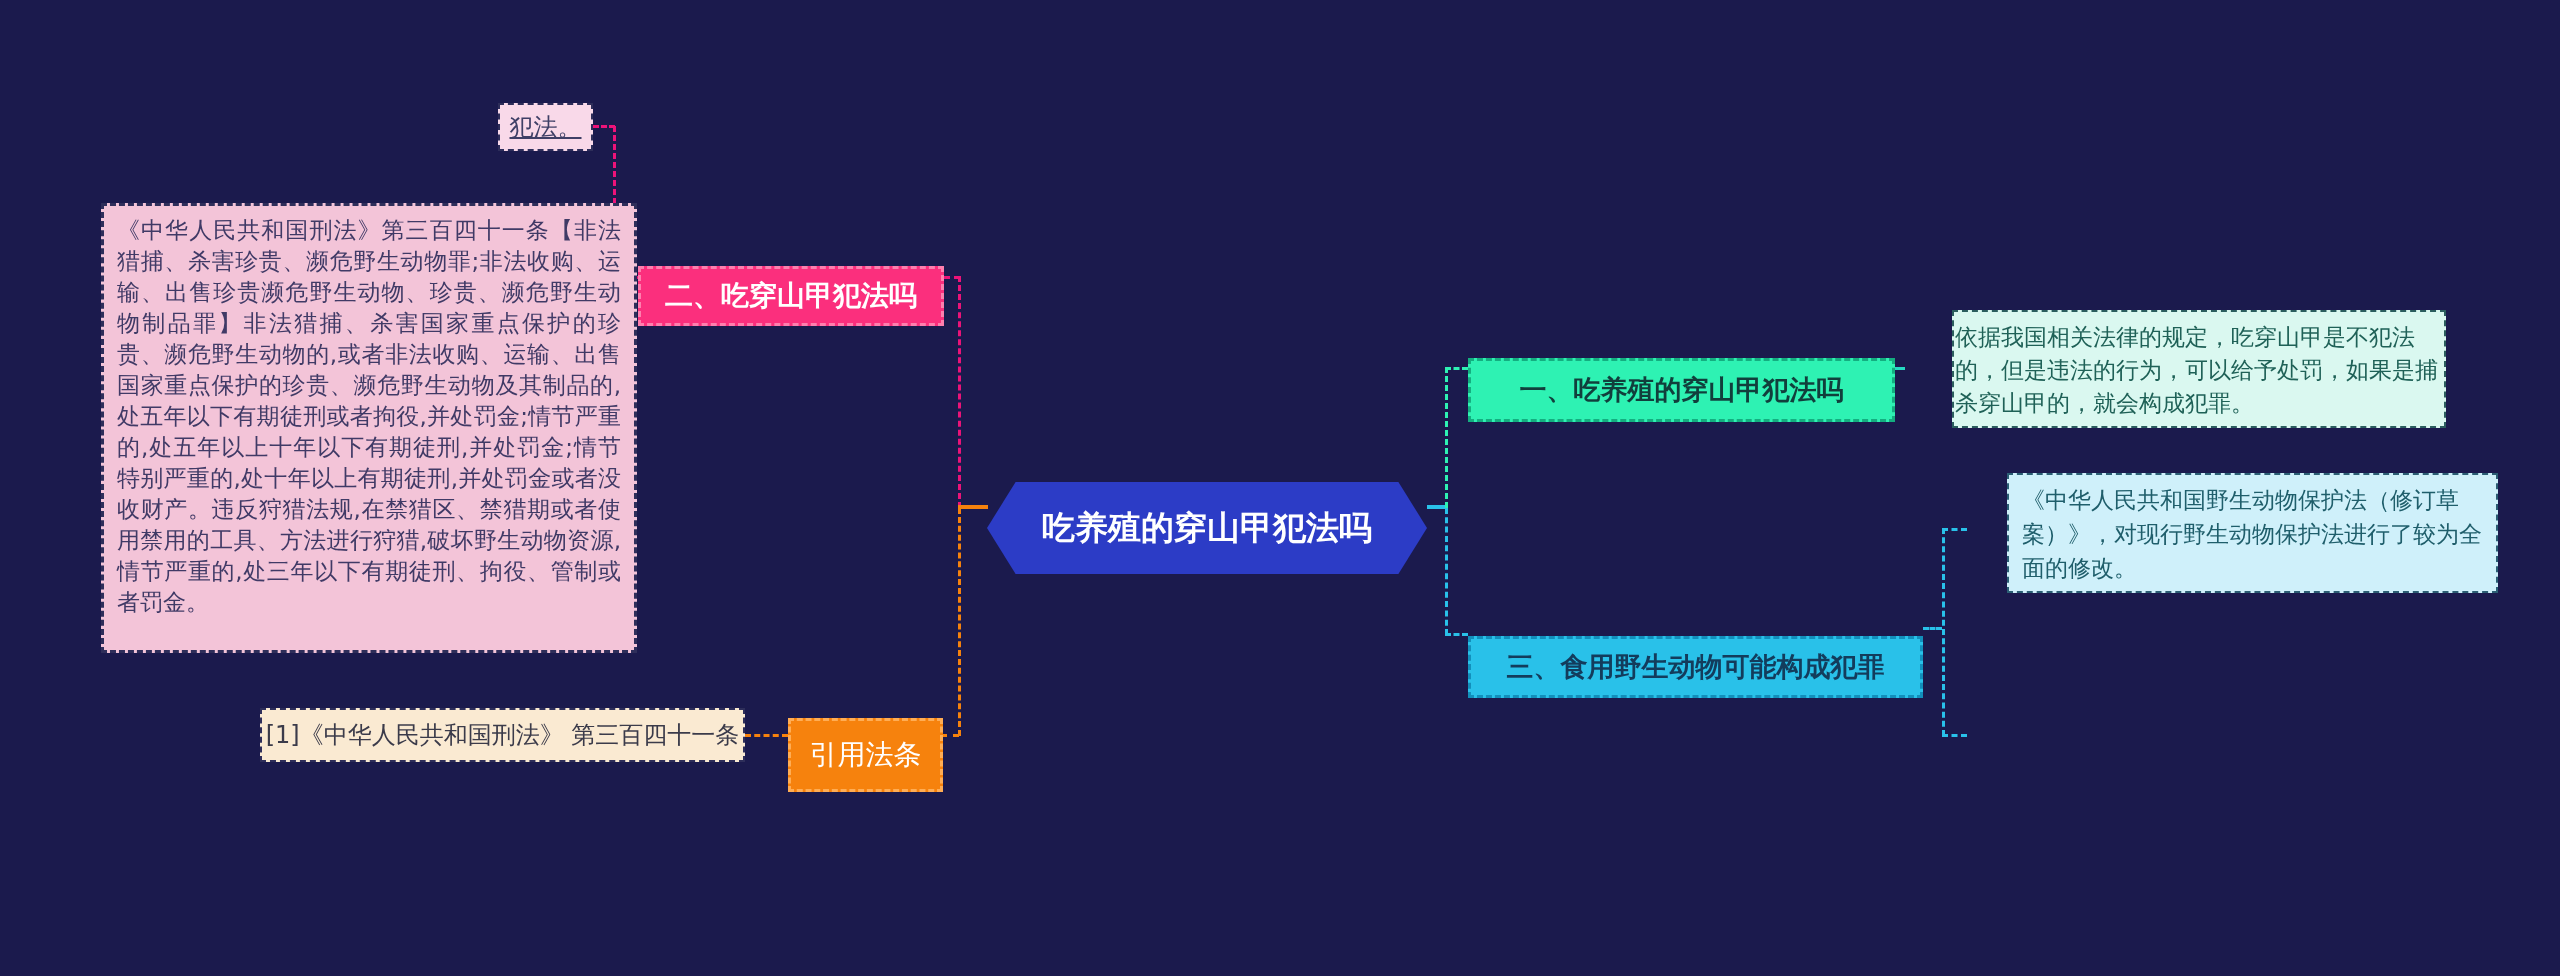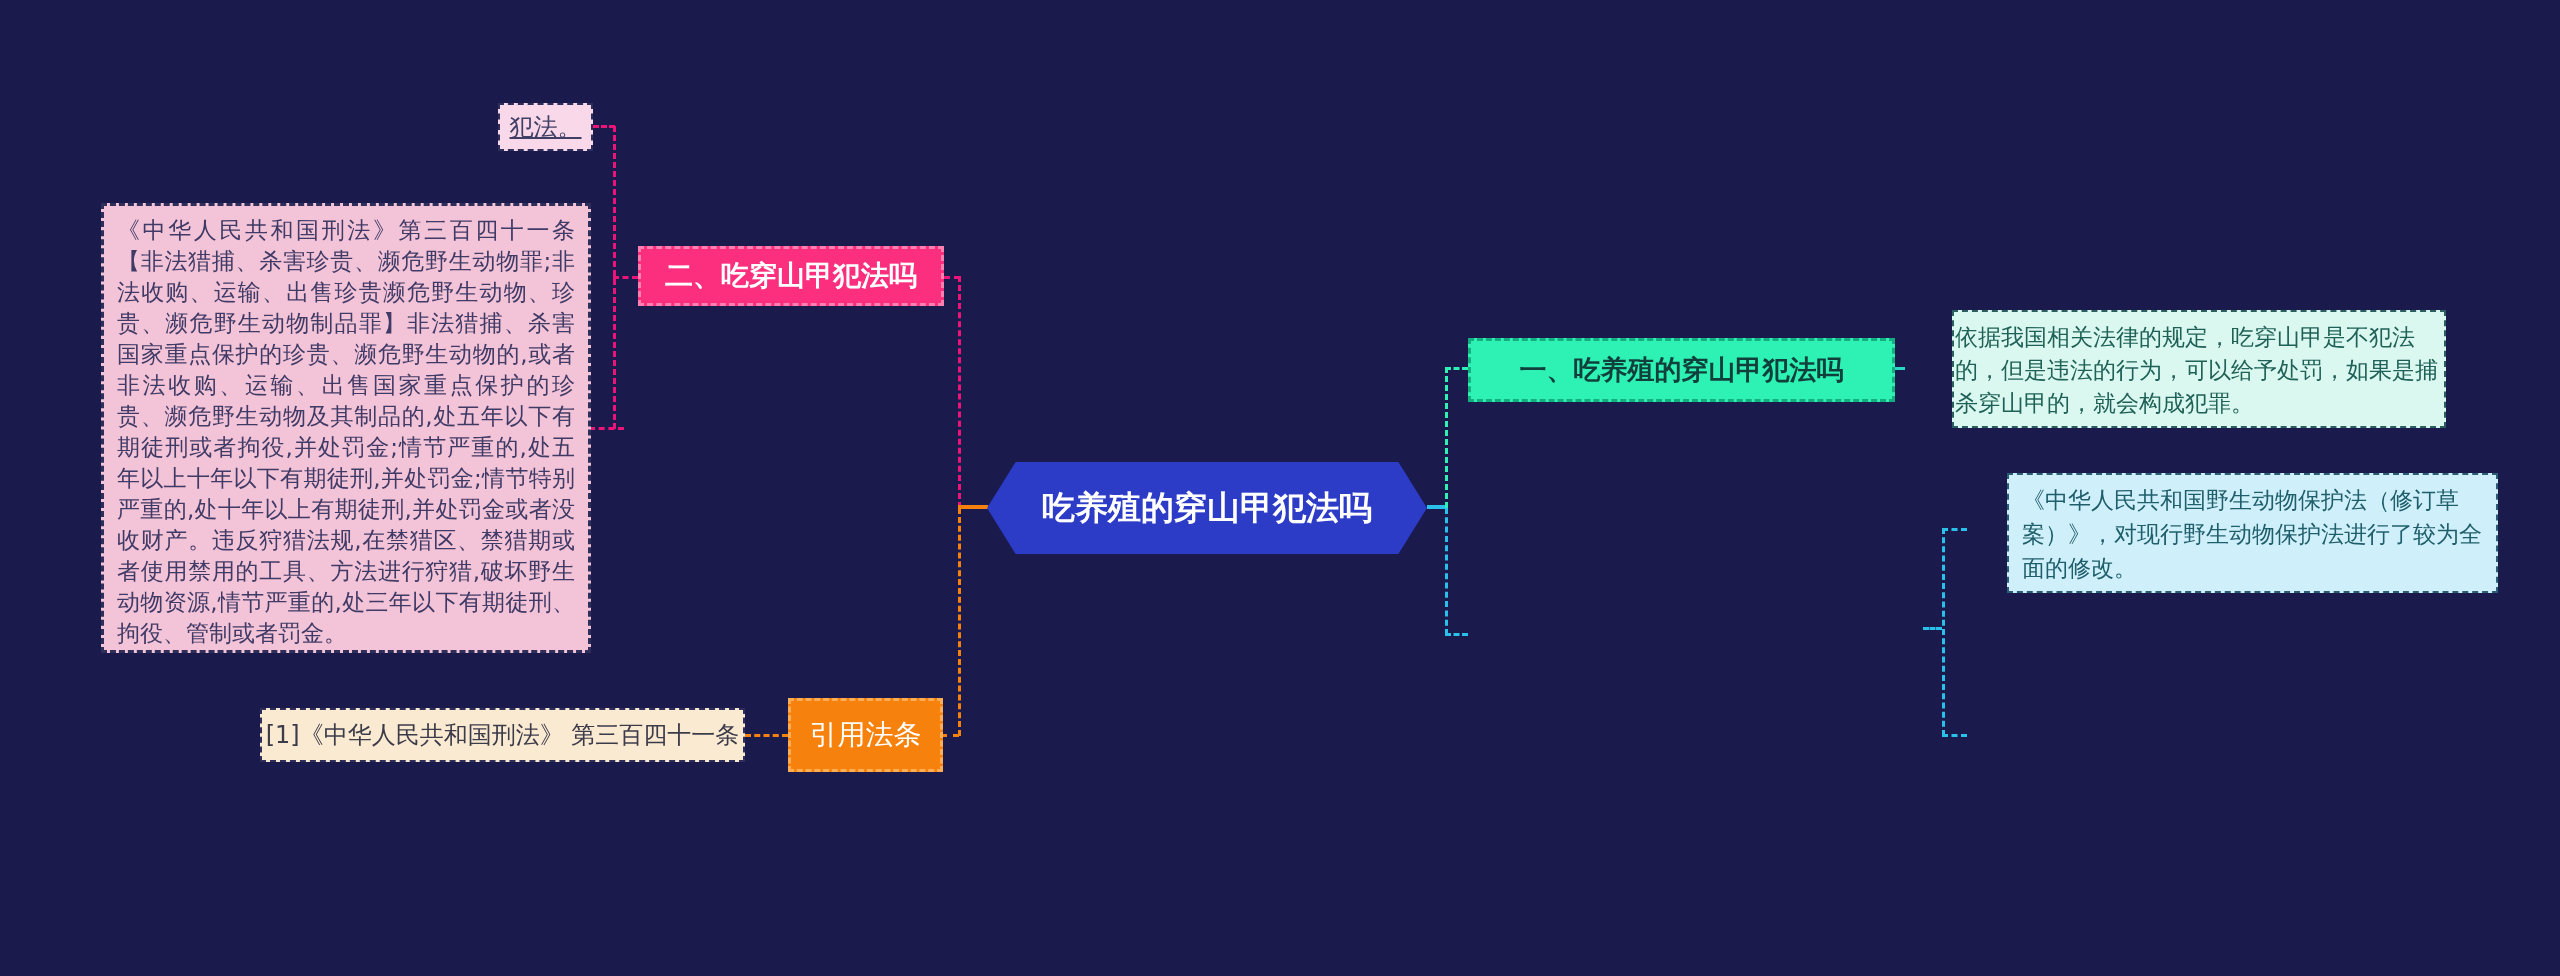--- a/index.html
+++ b/index.html
@@ -8,32 +8,32 @@
     background: #1B1A4D;
     overflow: hidden;
     font-family: "DejaVu Sans", "Liberation Sans", sans-serif;
   }
   .canvas { position: relative; width: 2560px; height: 976px; }
 
   .node, .note { position: absolute; box-sizing: border-box; }
 
   .node {
     display: flex; align-items: center; justify-content: center;
-    text-align: center; cursor: pointer;
+    text-align: center; cursor: pointer; margin-top: 20px;
   }
 
   
   .answer-note {
     left: 498px; top: 103px; width: 95px; height: 48px;
     background: #F9D9E9; border: 2px dashed #2E2E5A;
     color: #3F3F66; font-size: 24px;
     display: flex; align-items: center; justify-content: center; text-decoration: underline;
   }
   .law-note {
-    left: 101px; top: 203px; width: 490px; height: 450px;
+    left: 101px; top: 203px; width: 536px; height: 450px;
     background: #F3C4D8; border: 3px dashed #2E2E5A;
     color: #403A66; font-size: 23px; line-height: 31px;
     padding: 9px 13px; text-align: justify; overflow: hidden;
   }
   .node-two {
     left: 638px; top: 246px; width: 306px; height: 60px;
     background: #FB2F7D; border: 3px dashed #FF7FAE;
     color: #FFFFFF; font-size: 28px; font-weight: bold;
   }
 
@@ -143,17 +143,18 @@
   <div class="note law-note">《中华人民共和国刑法》第三百四十一条【非法猎捕、杀害珍贵、濒危野生动物罪;非法收购、运输、出售珍贵濒危野生动物、珍贵、濒危野生动物制品罪】非法猎捕、杀害国家重点保护的珍贵、濒危野生动物的,或者非法收购、运输、出售国家重点保护的珍贵、濒危野生动物及其制品的,处五年以下有期徒刑或者拘役,并处罚金;情节严重的,处五年以上十年以下有期徒刑,并处罚金;情节特别严重的,处十年以上有期徒刑,并处罚金或者没收财产。违反狩猎法规,在禁猎区、禁猎期或者使用禁用的工具、方法进行狩猎,破坏野生动物资源,情节严重的,处三年以下有期徒刑、拘役、管制或者罚金。</div>
 
   <div class="node citation-node">引用法条</div>
 
   <div class="note citation-ref-note">[1]《中华人民共和国刑法》 第三百四十一条</div>
 
   <div class="node node-one">一、吃养殖的穿山甲犯法吗</div>
 
   <div class="note branch1-answer-note">依据我国相关法律的规定，吃穿山甲是不犯法的，但是违法的行为，可以给予处罚，如果是捕杀穿山甲的，就会构成犯罪。</div>
 
+  <div class="node node-three">三、食用野生动物可能构成犯罪</div>
 
   <div class="note revision-note">《中华人民共和国野生动物保护法（修订草案）》，对现行野生动物保护法进行了较为全面的修改。</div>
 
 
 </div>
 
 </body></html>

